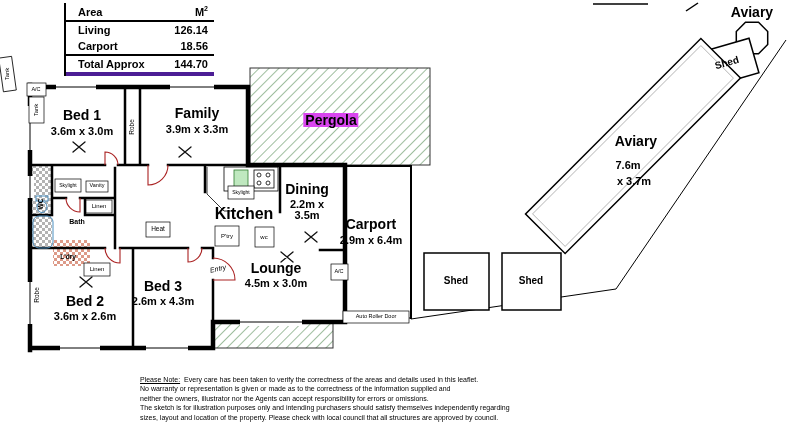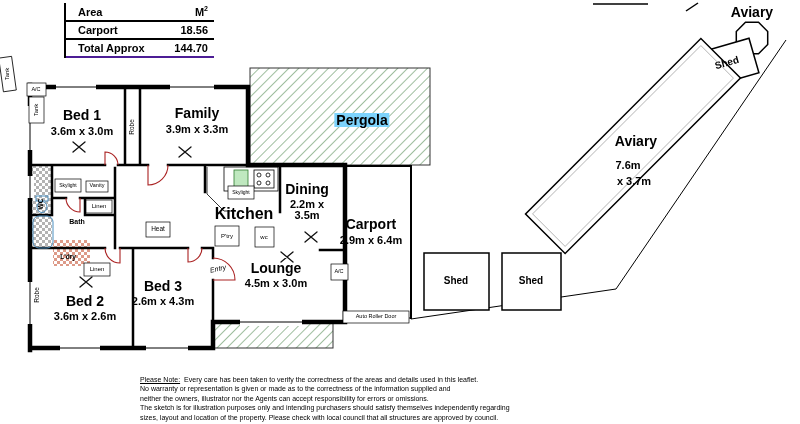--- a/index.html
+++ b/index.html
@@ -4,29 +4,29 @@
 <style>
   html,body{margin:0;padding:0;background:#fff;}
   .plan{position:relative;width:800px;height:424px;background:#fff;overflow:hidden;
         font-family:"Liberation Sans",sans-serif;color:#000;}
   .gfx{position:absolute;left:0;top:0;}
   .lbl{position:absolute;white-space:nowrap;line-height:1;color:#000;}
   .cx{transform:translateX(-50%);}
   .room{font-weight:bold;font-size:14px;}
   .dims{font-weight:bold;font-size:11px;}
   .vert{transform:translate(-50%,-50%) rotate(-90deg);}
-  .whitebg{background:#7dd3fc;padding:0 2px;margin-left:31px;}
+  .whitebg{background:#d946ef;padding:0 2px;}
 
   .area-table{position:absolute;left:64px;top:3px;width:148px;font-weight:bold;
               font-size:11px;border-left:2px solid #000;}
   .at-row{display:flex;justify-content:space-between;align-items:baseline;
           padding:2px 6px 2px 12px;}
   .at-head{border-bottom:2px solid #000;}
   .at-body{border-bottom:2px solid #000;}
-  .at-total{border-bottom:2px solid #4c1d95;}
+  .at-total{border-bottom:4px solid #4c1d95;}
   .area-table sup{font-size:7px;}
 
   .disclaimer{position:absolute;left:140px;top:375px;font-size:7px;line-height:9.4px;}
   .u{text-decoration:underline;margin-right:4px;}
 </style>
 </head>
 <body>
 
 <div class="plan">
 
@@ -161,20 +161,24 @@
       <path d="M80,277 L92,287 M80,287 L92,277"></path>
     </g>
   </svg>
 
   <div class="area-table">
     <div class="at-row at-head">
       <span>Area</span>
       <span><span>M</span><sup>2</sup></span>
     </div>
     <div class="at-body">
+      <div class="at-row">
+        <span>Living</span>
+        <span>126.14</span>
+      </div>
       <div class="at-row">
         <span>Carport</span>
         <span>18.56</span>
       </div>
     </div>
     <div class="at-row at-total">
       <span>Total Approx</span>
       <span>144.70</span>
     </div>
   </div>

